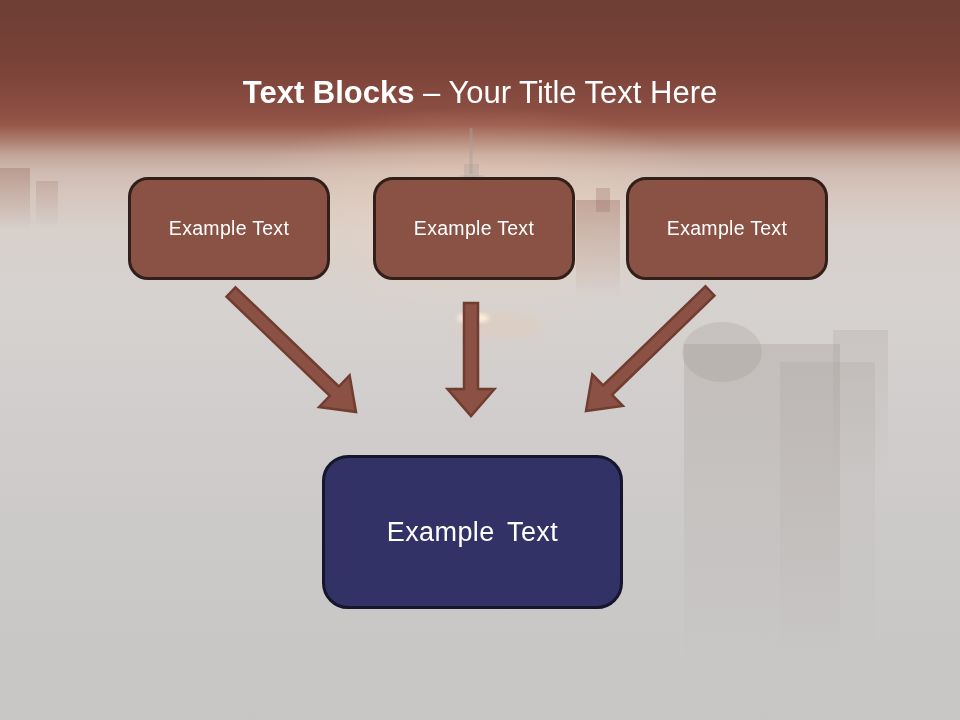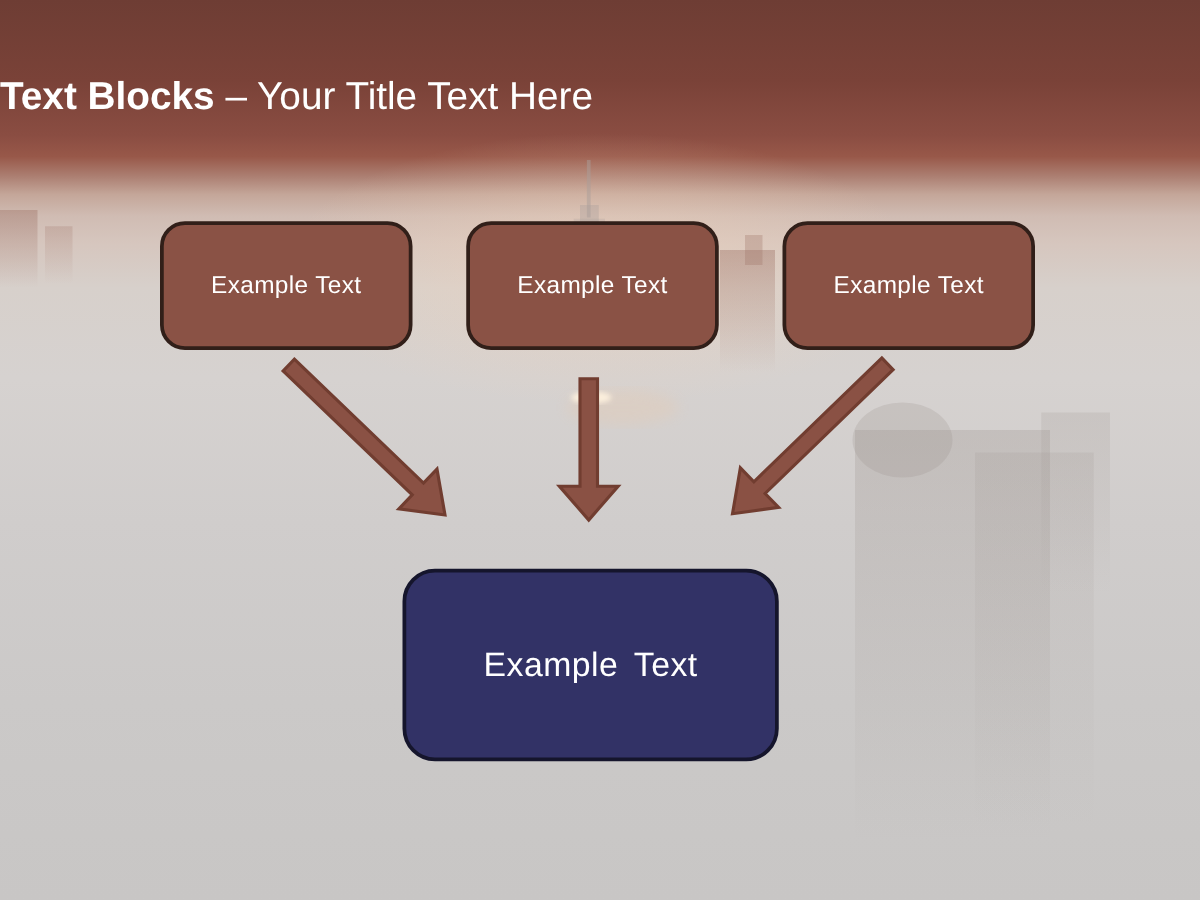--- a/index.html
+++ b/index.html
@@ -22,22 +22,22 @@
       var(--fog_bottom) 100%);
   }
   .glow{
     position:absolute;left:140px;top:70px;width:680px;height:290px;
     background:radial-gradient(closest-side, color-mix(in srgb, var(--glow) 55%, transparent), transparent 75%);
     pointer-events:none;
   }
   .scene{position:absolute;left:0;top:0;width:960px;height:720px;}
   .arrow{fill:var(--arrow_fill);stroke:var(--arrow_stroke);stroke-width:2.5;}
   .slide-title{
-    position:absolute;top:56px;left:0;width:100%;height:42px;line-height:42px;
-    text-align:left;color:var(--title_text);font-size:31px;white-space:nowrap;
+    position:absolute;top:72px;left:0;width:100%;height:42px;line-height:42px;
+    text-align:center;color:var(--title_text);font-size:31px;white-space:nowrap;
   }
   .slide-title .tb{font-weight:700;}
   .slide-title .tr{font-weight:400;}
   .tbox{
     position:absolute;top:177px;width:202px;height:103px;box-sizing:border-box;
     background:var(--box_fill);border:3px solid var(--box_border);border-radius:20px;
     display:flex;align-items:center;justify-content:center;
     color:var(--box_text);font-size:19.5px;letter-spacing:0.3px;
   }
   .cbox{

